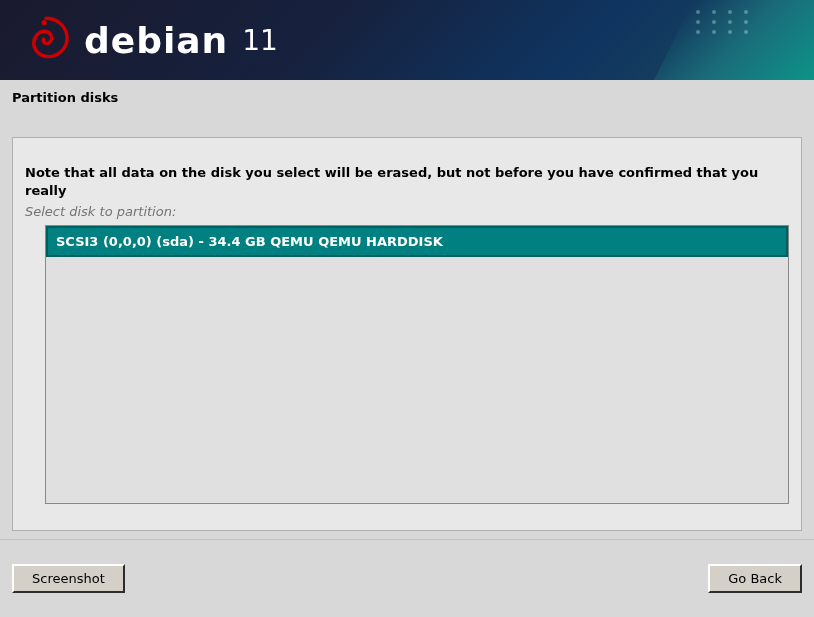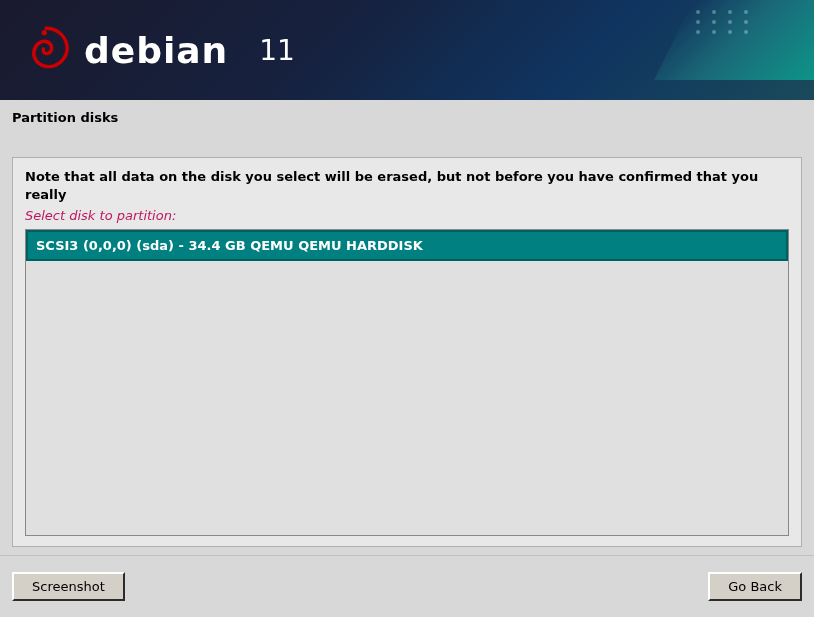--- a/index.html
+++ b/index.html
@@ -11,21 +11,21 @@
       font-family: 'DejaVu Sans', Arial, sans-serif;
       font-size: 13px;
       display: flex;
       flex-direction: column;
       overflow: hidden;
     }
 
     
     .header {
       background: linear-gradient(135deg, #1a1a2e 0%, #16213e 40%, #0f3460 70%, #1a4a5a 100%);
-      height: 100px;
+      height: 80px;
       display: flex;
       align-items: center;
       padding: 0 20px;
       position: relative;
       overflow: hidden;
     }
 
     .header-bg-dots {
       position: absolute;
       right: 60px;
@@ -69,21 +69,21 @@
       color: white;
       font-size: 36px;
       font-weight: bold;
       letter-spacing: 1px;
     }
 
     .debian-version {
       color: white;
       font-size: 28px;
       font-weight: normal;
-      margin-left: 19px;
+      margin-left: 2px;
     }
 
     
     .main-wrapper {
       flex: 1;
       background: #d8d8d8;
       padding: 10px 12px 8px 12px;
       display: flex;
       flex-direction: column;
       gap: 24px;
@@ -95,62 +95,63 @@
       color: #000;
       margin-bottom: 8px;
     }
 
     .content-box {
       background: #e8e8e8;
       border: 1px solid #b0b0b0;
       flex: 1;
       display: flex;
       flex-direction: column;
-      padding: 10px 12px;
+      padding: 26px 12px;
     }
 
     .warning-text {
       font-size: 13px;
       color: #000;
       margin-bottom: 4px;
       line-height: 1.4;
     }
 
     .warning-text strong {
       font-weight: bold;
     }
 
     .select-label {
       font-style: italic;
       font-size: 13px;
-      color: #be185d;
+      color: #737373;
       margin-bottom: 6px;
     }
 
     .disk-list {
       border: 1px solid #888;
       flex: 1;
       overflow: hidden;
       background: #e0e0e0;
+      margin-left: 20px;
     }
 
     .disk-item {
       background: #008080;
       color: white;
       padding: 6px 8px;
       font-size: 13px;
       font-weight: bold;
       border: 2px solid #005f5f;
       cursor: pointer;
     }
 
     
     .footer {
       background: #d8d8d8;
-      padding: 16px 12px;
+      padding: 24px 12px;
       display: flex;
       align-items: center;
       justify-content: space-between;
       border-top: 1px solid #c0c0c0;
     }
 
     .footer-right {
       display: flex;
       gap: 24px;
     }

